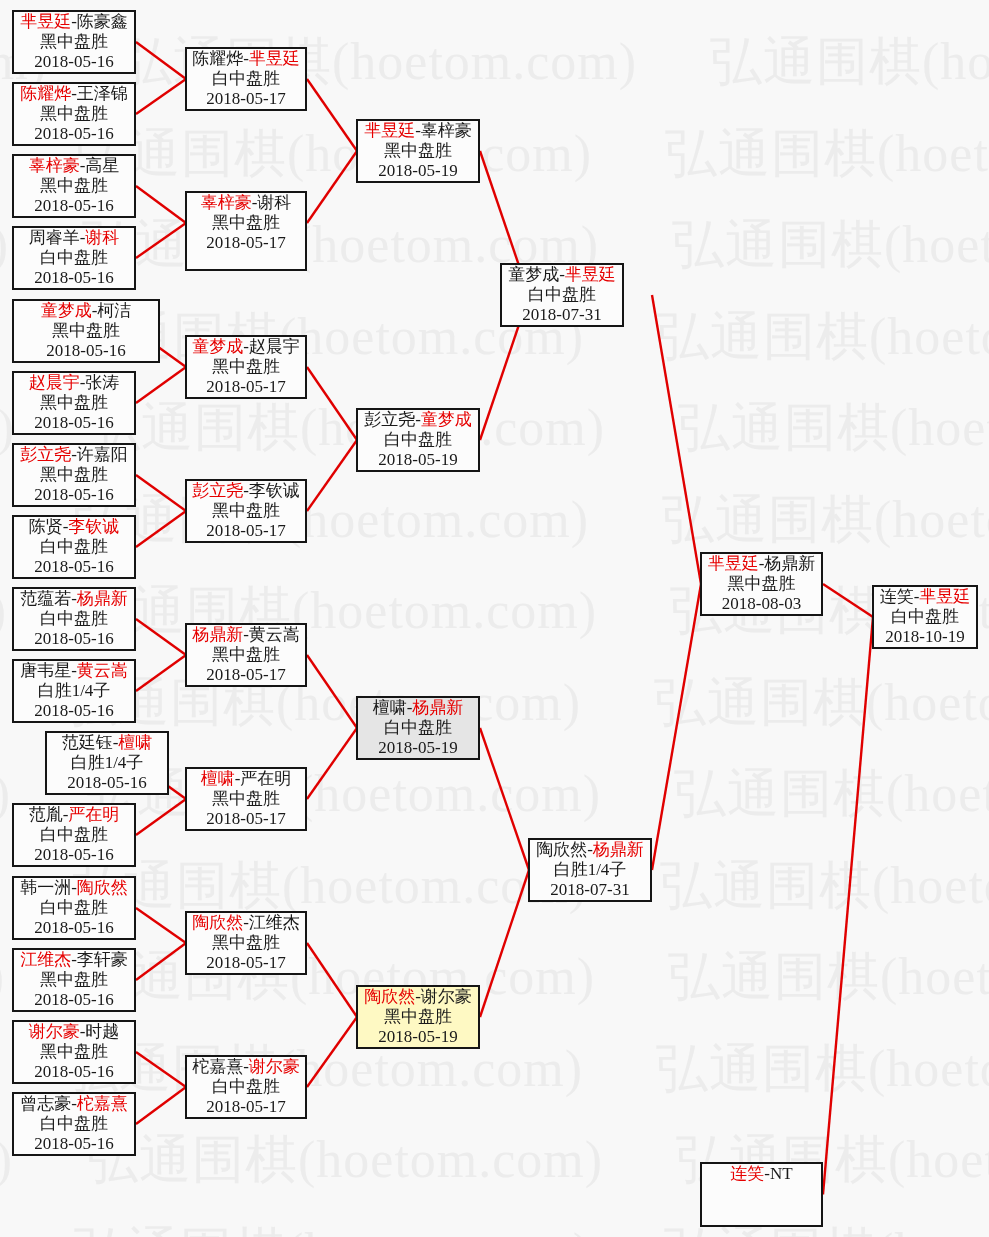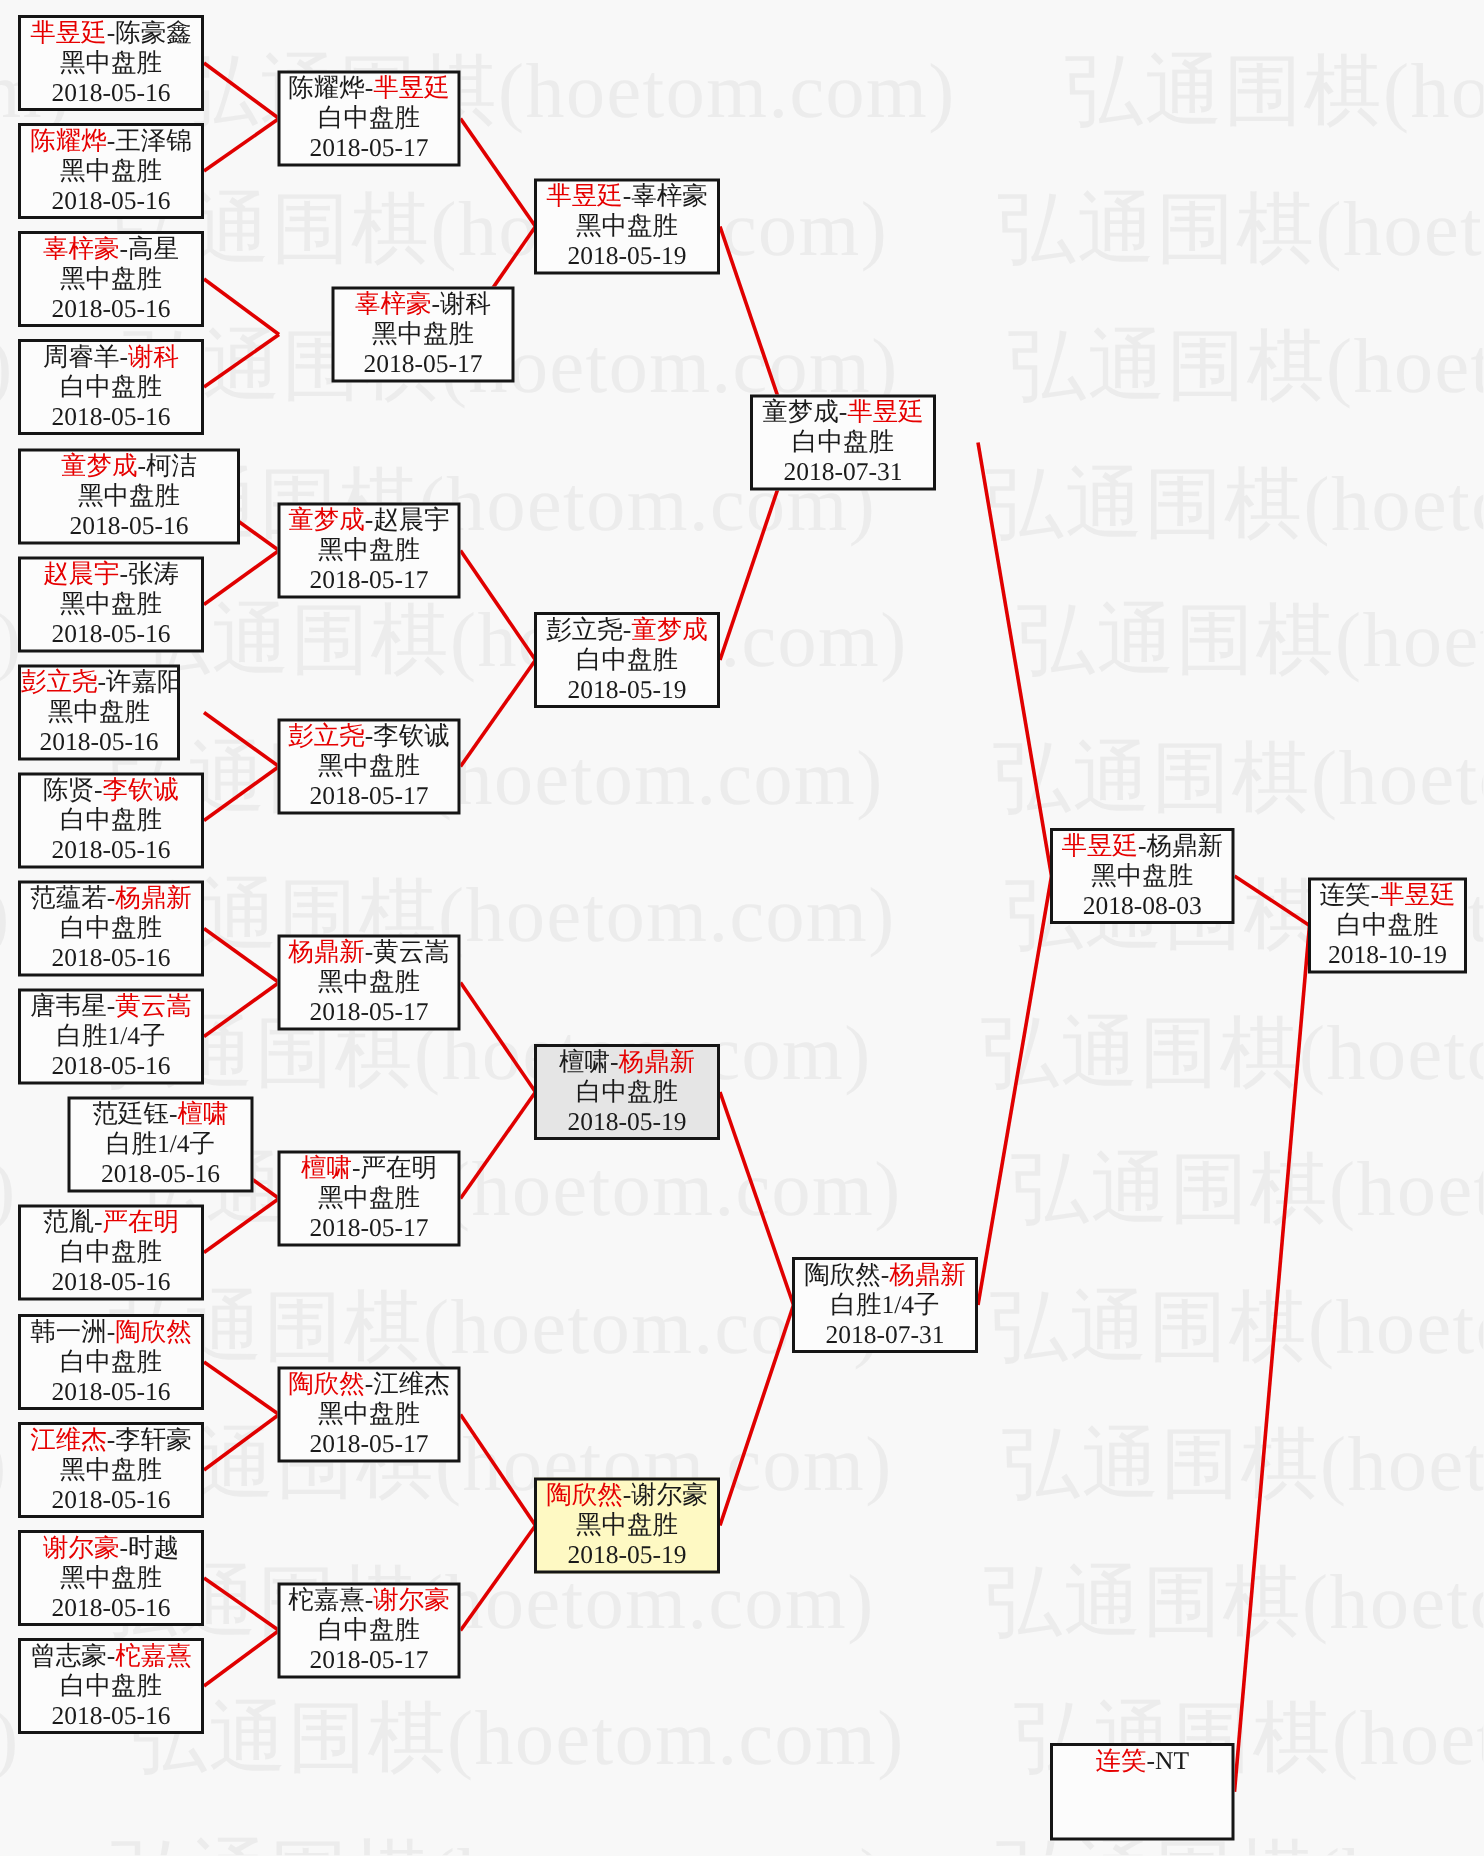--- a/index.html
+++ b/index.html
@@ -103,21 +103,21 @@
       <div class="match-box" style="left: 12px; top: 299px; width: 148px; height: 64px; background: rgb(252, 252, 252); border-color: rgb(21, 21, 21);">
         <div class="row"><span class="winner" style="color: rgb(230, 0, 0);">童梦成</span><span class="sep">-</span><span>柯洁</span></div>
         <div class="row">黑中盘胜</div>
         <div class="row">2018-05-16</div>
       </div>
       <div class="match-box" style="left: 12px; top: 371px; width: 124px; height: 64px; background: rgb(252, 252, 252); border-color: rgb(21, 21, 21);">
         <div class="row"><span class="winner" style="color: rgb(230, 0, 0);">赵晨宇</span><span class="sep">-</span><span>张涛</span></div>
         <div class="row">黑中盘胜</div>
         <div class="row">2018-05-16</div>
       </div>
-      <div class="match-box" style="left: 12px; top: 443px; width: 108px; height: 64px; background: rgb(252, 252, 252); border-color: rgb(21, 21, 21);">
+      <div class="match-box" style="left: 12px; top: 443px; width: 124px; height: 64px; background: rgb(252, 252, 252); border-color: rgb(21, 21, 21);">
         <div class="row"><span class="winner" style="color: rgb(230, 0, 0);">彭立尧</span><span class="sep">-</span><span>许嘉阳</span></div>
         <div class="row">黑中盘胜</div>
         <div class="row">2018-05-16</div>
       </div>
       <div class="match-box" style="left: 12px; top: 515px; width: 124px; height: 64px; background: rgb(252, 252, 252); border-color: rgb(21, 21, 21);">
         <div class="row"><span>陈贤</span><span class="sep">-</span><span class="winner" style="color: rgb(230, 0, 0);">李钦诚</span></div>
         <div class="row">白中盘胜</div>
         <div class="row">2018-05-16</div>
       </div>
       <div class="match-box" style="left: 12px; top: 587px; width: 124px; height: 64px; background: rgb(252, 252, 252); border-color: rgb(21, 21, 21);">
@@ -158,21 +158,21 @@
       <div class="match-box" style="left: 12px; top: 1092px; width: 124px; height: 64px; background: rgb(252, 252, 252); border-color: rgb(21, 21, 21);">
         <div class="row"><span>曾志豪</span><span class="sep">-</span><span class="winner" style="color: rgb(230, 0, 0);">柁嘉熹</span></div>
         <div class="row">白中盘胜</div>
         <div class="row">2018-05-16</div>
       </div>
       <div class="match-box" style="left: 185px; top: 47px; width: 122px; height: 64px; background: rgb(252, 252, 252); border-color: rgb(21, 21, 21);">
         <div class="row"><span>陈耀烨</span><span class="sep">-</span><span class="winner" style="color: rgb(230, 0, 0);">芈昱廷</span></div>
         <div class="row">白中盘胜</div>
         <div class="row">2018-05-17</div>
       </div>
-      <div class="match-box" style="left: 185px; top: 191px; width: 122px; height: 64px; background: rgb(252, 252, 252); border-color: rgb(21, 21, 21); margin-left: 36px;">
+      <div class="match-box" style="left: 185px; top: 191px; width: 122px; height: 80px; background: rgb(252, 252, 252); border-color: rgb(21, 21, 21);">
         <div class="row"><span class="winner" style="color: rgb(230, 0, 0);">辜梓豪</span><span class="sep">-</span><span>谢科</span></div>
         <div class="row">黑中盘胜</div>
         <div class="row">2018-05-17</div>
       </div>
       <div class="match-box" style="left: 185px; top: 335px; width: 122px; height: 64px; background: rgb(252, 252, 252); border-color: rgb(21, 21, 21);">
         <div class="row"><span class="winner" style="color: rgb(230, 0, 0);">童梦成</span><span class="sep">-</span><span>赵晨宇</span></div>
         <div class="row">黑中盘胜</div>
         <div class="row">2018-05-17</div>
       </div>
       <div class="match-box" style="left: 185px; top: 479px; width: 122px; height: 64px; background: rgb(252, 252, 252); border-color: rgb(21, 21, 21); text-align: center;">

